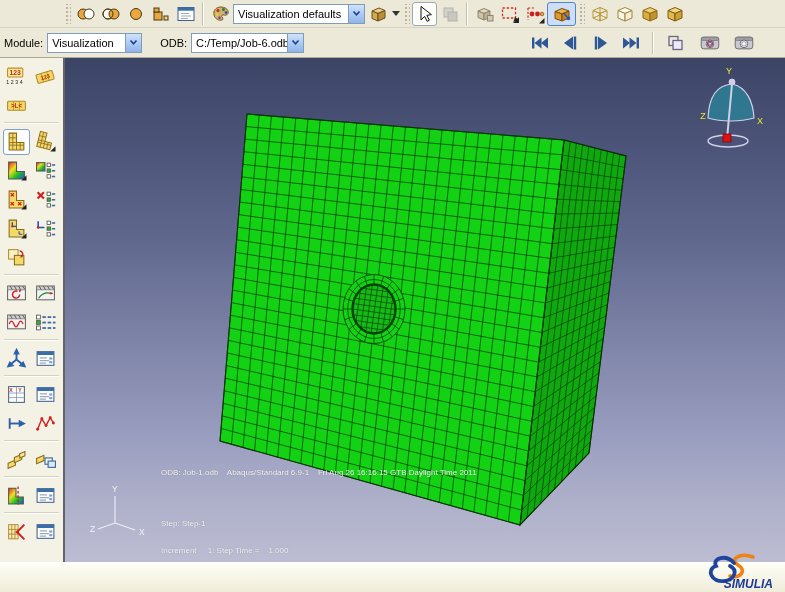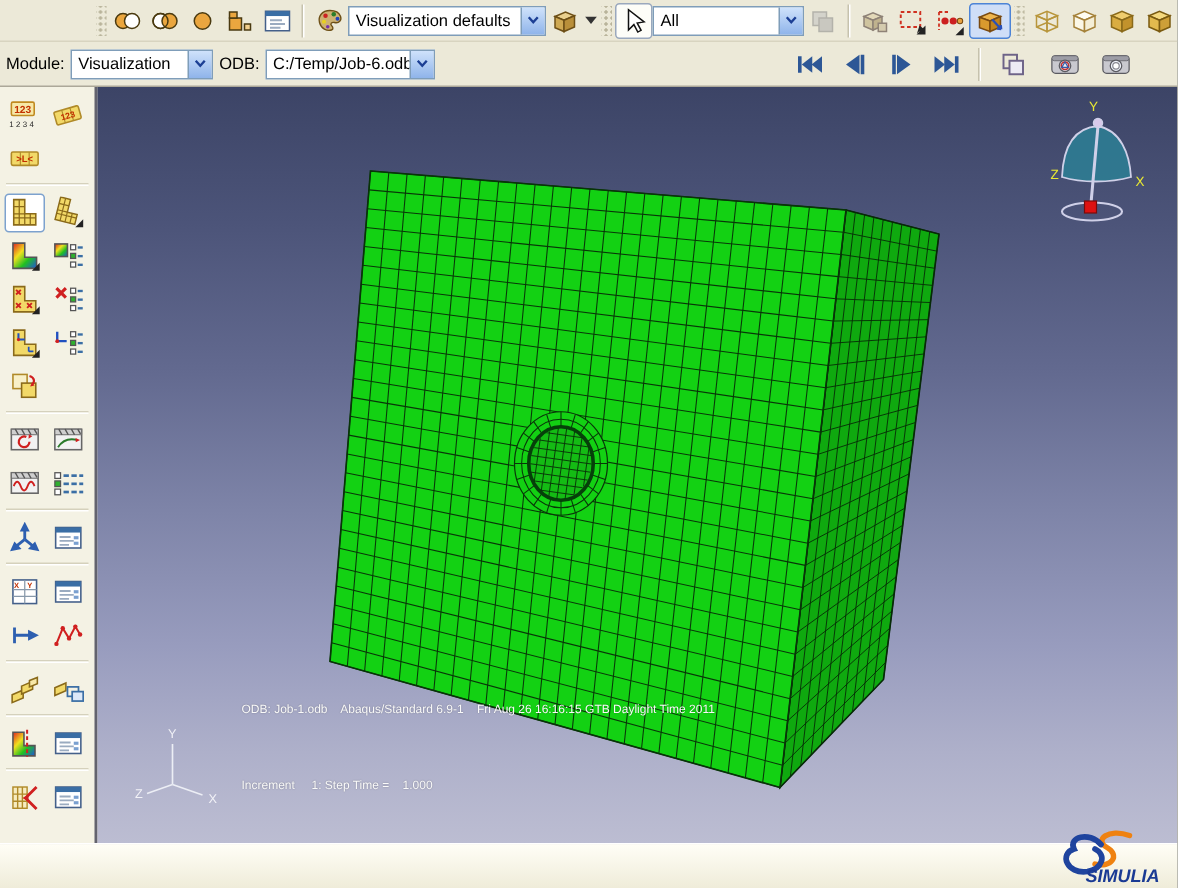--- a/index.html
+++ b/index.html
@@ -132,28 +132,20 @@
       </span>
 
     <span class="grip"></span>
 
     <button class="tbtn raised">
         <svg viewBox="0 0 20 20">
       <path d="M6 2.5 L6 16 L9.6 12.4 L12.2 17.4 L14.4 16.2 L11.8 11.4 L16.4 10.6 Z" fill="#fff" stroke="#111" stroke-width="1"></path>
     </svg>
       </button>
 
-    <div class="combo" style="width:101px">
-      <span class="val">All</span>
-      <span class="arr">
-          <svg viewBox="0 0 9 7">
-            <path d="M1.5 1.5 L4.5 4.8 L7.5 1.5" stroke="#1c3f94" stroke-width="1.6" fill="none"></path>
-          </svg>
-        </span>
-    </div>
 
     <button class="tbtn disabled">
         <svg viewBox="0 0 20 20">
       <rect x="4" y="4" width="9" height="9" fill="#c6c2b4" stroke="#8a8678"></rect>
       <rect x="8" y="8" width="9" height="9" fill="#b2ae9e" stroke="#8a8678"></rect>
     </svg>
       </button>
 
     <span class="vsep"></span>
 
@@ -228,21 +220,21 @@
   <div id="row2" class="tbrow">
     <span class="lab" style="margin-left:0">Module:</span>
     <div class="combo" style="width:95px">
       <span class="val">Visualization</span>
       <span class="arr">
           <svg viewBox="0 0 9 7">
             <path d="M1.5 1.5 L4.5 4.8 L7.5 1.5" stroke="#1c3f94" stroke-width="1.6" fill="none"></path>
           </svg>
         </span>
     </div>
-    <span class="lab" style="">ODB:</span>
+    <span class="lab" style="margin-left:14px">ODB:</span>
     <div class="combo" style="width:113px">
       <span class="val">C:/Temp/Job-6.odb</span>
       <span class="arr">
           <svg viewBox="0 0 9 7">
             <path d="M1.5 1.5 L4.5 4.8 L7.5 1.5" stroke="#1c3f94" stroke-width="1.6" fill="none"></path>
           </svg>
         </span>
     </div>
 
     <span style="flex:1"></span>
@@ -821,20 +813,21 @@
           <line x1="26" y1="40" x2="9" y2="46"></line>
           <line x1="26" y1="40" x2="46" y2="47"></line>
         </g>
         <text x="23" y="9" font-size="8.5" fill="#f2f2f7">Y</text>
         <text x="1" y="49" font-size="8.5" fill="#f2f2f7">Z</text>
         <text x="50" y="52" font-size="8.5" fill="#f2f2f7">X</text>
       </svg>
 
       <div class="state-lines" style="left:96px;top:392px">
         <div class="l1">ODB: Job-1.odb    Abaqus/Standard 6.9-1    Fri Aug 26 16:16:15 GTB Daylight Time 2011</div>
+        <div>Step: Step-1</div>
         <div>Increment     1: Step Time =    1.000</div>
       </div>
     </div>
   </div>
 
   <div id="statusbar"></div>
   <svg id="logo" viewBox="0 0 100 40">
     <path d="M72 6 C58 1 48 9 57 14 C66 19 60 28 49 25" stroke="#ef8211" stroke-width="3.6" fill="none" stroke-linecap="round"></path>
     <path d="M53 12 C45 3 31 7 35 15 C25 18 30 32 44 30 C54 28 57 19 49 15" stroke="#1f449e" stroke-width="3.8" fill="none" stroke-linecap="round"></path>
     <text x="92" y="37" font-size="12" font-style="italic" font-weight="bold" fill="#1a3a94" text-anchor="end">SIMULIA</text>

